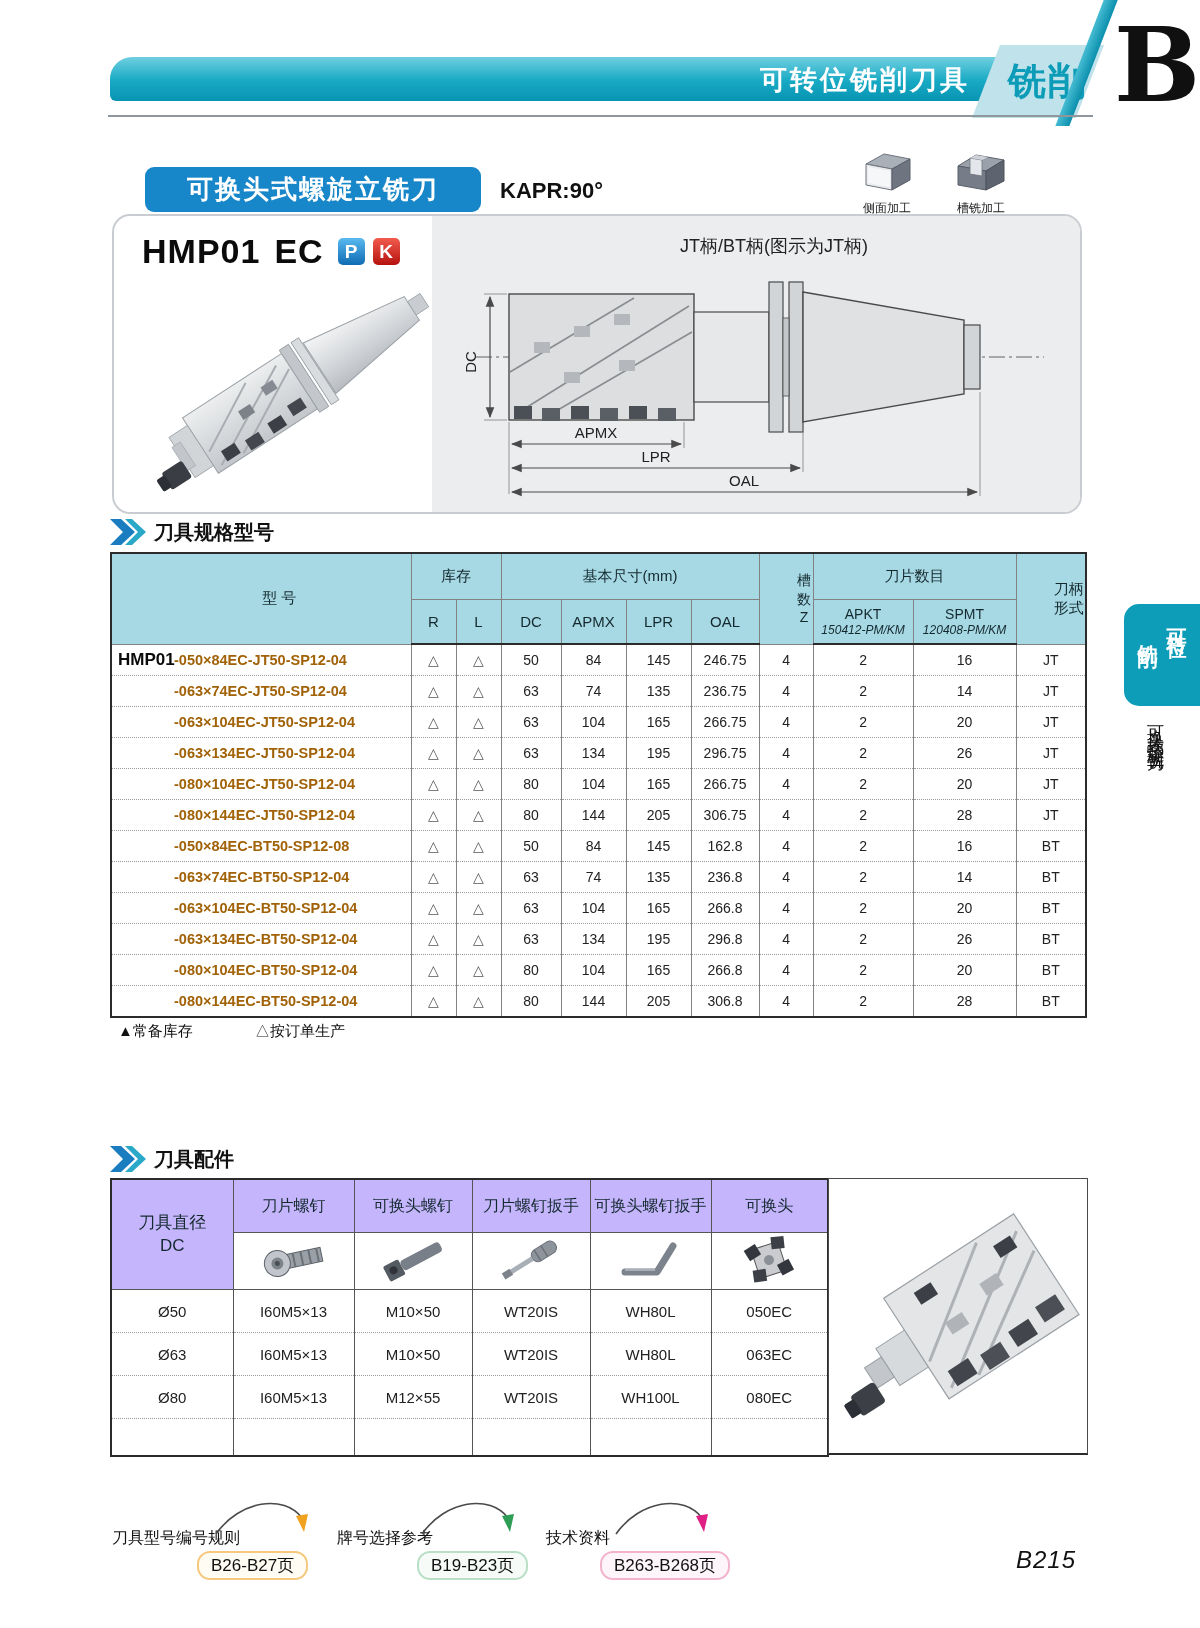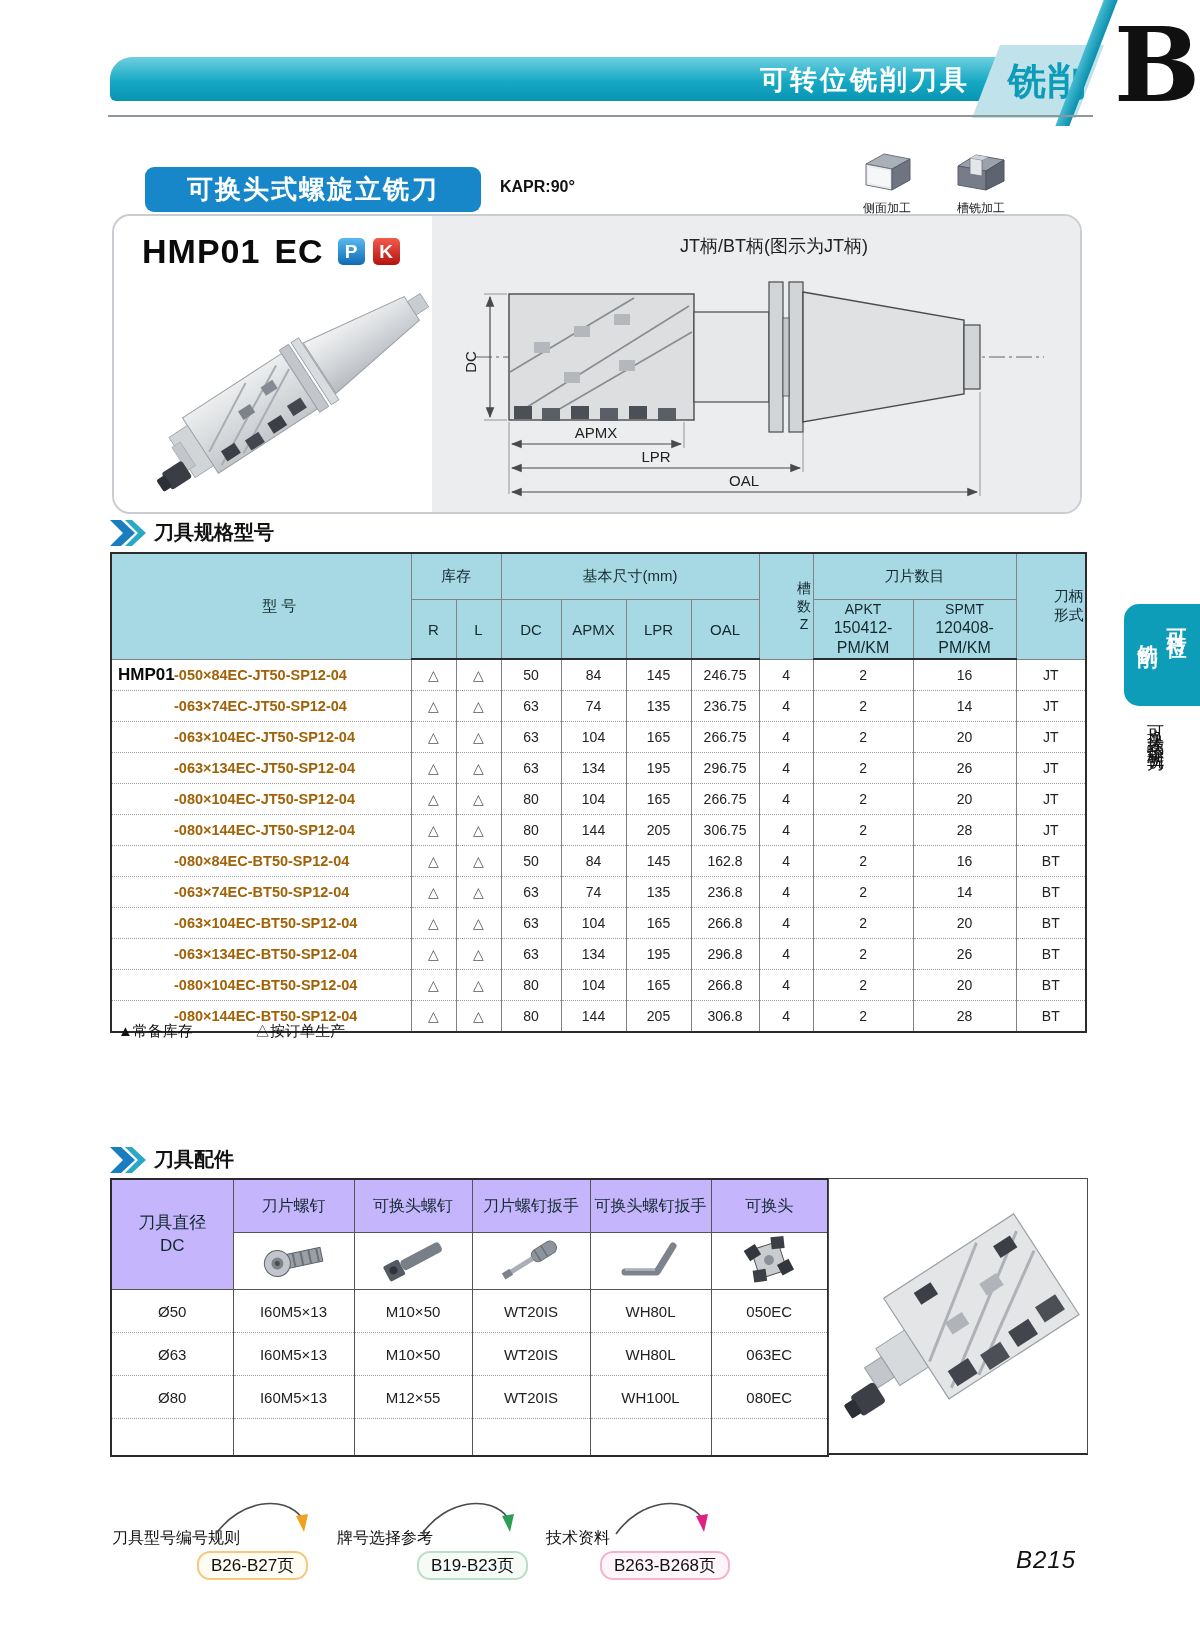--- a/index.html
+++ b/index.html
@@ -31,21 +31,21 @@
     position:absolute;left:1114px;top:14px;font-family:"DejaVu Serif",serif;
     font-size:102px;line-height:1;font-weight:bold;color:#101010;
   }
   .hdr-underline{position:absolute;left:108px;top:115px;width:985px;height:2px;background:#90979c;}
   
   .banner{
     position:absolute;left:145px;top:167px;width:336px;height:45px;background:#1787c9;
     border-radius:9px;display:flex;align-items:center;justify-content:center;
   }
   .banner span{color:#fff;font-size:26px;font-weight:bold;letter-spacing:2px;}
-  .kapr{position:absolute;left:500px;top:178px;font-size:16px;font-weight:bold;color:#111;}
+  .kapr{position:absolute;left:500px;top:178px;font-size:22px;font-weight:bold;color:#111;}
   .mach{position:absolute;top:150px;width:70px;text-align:center;}
   .mach.m1{left:852px;} .mach.m2{left:946px;}
   .mach .lbl{font-size:12px;color:#222;margin-top:2px;}
   
   .card{
     position:absolute;left:112px;top:214px;width:966px;height:296px;background:#ffffff;
     border:2px solid #c9cdd2;border-radius:18px;overflow:hidden;
   }
   .card-gray{position:absolute;left:318px;top:0;right:0;bottom:0;background:#ebedef;}
   .card-title{position:absolute;left:28px;top:16px;display:flex;align-items:center;gap:14px;}
@@ -53,38 +53,38 @@
   .pk{width:27px;height:27px;border-radius:5px;display:flex;align-items:center;justify-content:center;
       color:#fff;font-size:19px;font-weight:bold;}
   .pk.p{background:linear-gradient(180deg,#59b9ef,#0f6cb4);}
   .pk.k{background:linear-gradient(180deg,#f25b4d,#b5120f);margin-left:-6px;}
   .photo{position:absolute;left:12px;top:58px;}
   .diagram{position:absolute;left:330px;top:6px;}
   .dline{stroke:#4a4a4a;stroke-width:1.2;fill:none;}
   .dthin{stroke:#7c8084;stroke-width:0.8;fill:none;}
   .dtext{font-size:15px;fill:#222;font-family:"Liberation Sans",sans-serif;}
   
-  .sec-title{position:absolute;display:flex;align-items:center;gap:8px;}
+  .sec-title{position:absolute;display:flex;gap:8px;}
   .sec-title .txt{font-size:20px;font-weight:bold;color:#111;}
   
   .spec-wrap{position:absolute;left:110px;top:552px;}
   table{border-collapse:collapse;table-layout:fixed;}
   .spec{width:975px;border:2px solid #2b2b2b;}
   .spec th,.spec td{border-left:1px solid #828282;padding:0;text-align:center;vertical-align:middle;}
   .spec th{background:#a7d9e5;font-weight:normal;font-size:15px;color:#14292e;}
   .spec thead tr:first-child th{height:45px;border-bottom:1px solid #828282;}
   .spec thead tr:last-child th{height:43px;border-bottom:2px solid #2b2b2b;}
   .spec thead th[rowspan]{border-bottom:2px solid #2b2b2b;padding-left:36px;}
   .spec tbody td{height:30px;font-size:14px;color:#222;border-top:1px dotted #9a9a9a;}
   .spec tbody tr:first-child td{border-top:none;}
   .spec .c-model{text-align:left;}
   .spec .c-model .brand{display:inline-block;width:62px;padding-left:6px;font-size:17px;font-weight:bold;color:#0b0b0b;box-sizing:border-box;}
   .spec .c-model .model{font-size:14.5px;font-weight:bold;color:#a16207;}
   .spec .c-sym{color:#555;font-size:14px;}
-  .subsmall{font-size:16px;display:block;line-height:1.25;}
+  .subsmall{font-size:12px;display:block;line-height:1.25;font-style:italic;}
   .subbig{font-size:14px;display:block;line-height:1.3;}
   .legend{position:absolute;left:118px;top:1022px;font-size:15px;color:#111;}
   .legend span{margin-right:58px;}
   
   .acc-wrap{position:absolute;left:110px;top:1178px;}
   .acc{width:717px;border:2px solid #2b2b2b;}
   .acc th,.acc td{border-left:1px solid #555;padding:0;text-align:center;vertical-align:middle;}
   .acc thead th{background:#c4b5fd;font-weight:normal;font-size:16px;color:#14292e;height:52px;border-bottom:1px solid #555;}
   .acc thead th.dc-cell{font-size:17px;line-height:1.4;}
   .acc .icon-row td{height:56px;background:#fff;border-bottom:1px solid #555;}
@@ -404,21 +404,21 @@
           <td>205</td>
           <td>306.75</td>
           <td>4</td>
           <td>2</td>
           <td>28</td>
           <td>JT</td>
         </tr>
 
         <tr>
           <td class="c-model">
-            <span class="brand"></span><span class="model">-080×84EC-BT50-SP12-04</span>
+            <span class="brand"></span><span class="model">-050×84EC-BT50-SP12-08</span>
           </td>
           <td class="c-sym">△</td>
           <td class="c-sym">△</td>
           <td>50</td>
           <td>84</td>
           <td>145</td>
           <td>162.8</td>
           <td>4</td>
           <td>2</td>
           <td>16</td>

